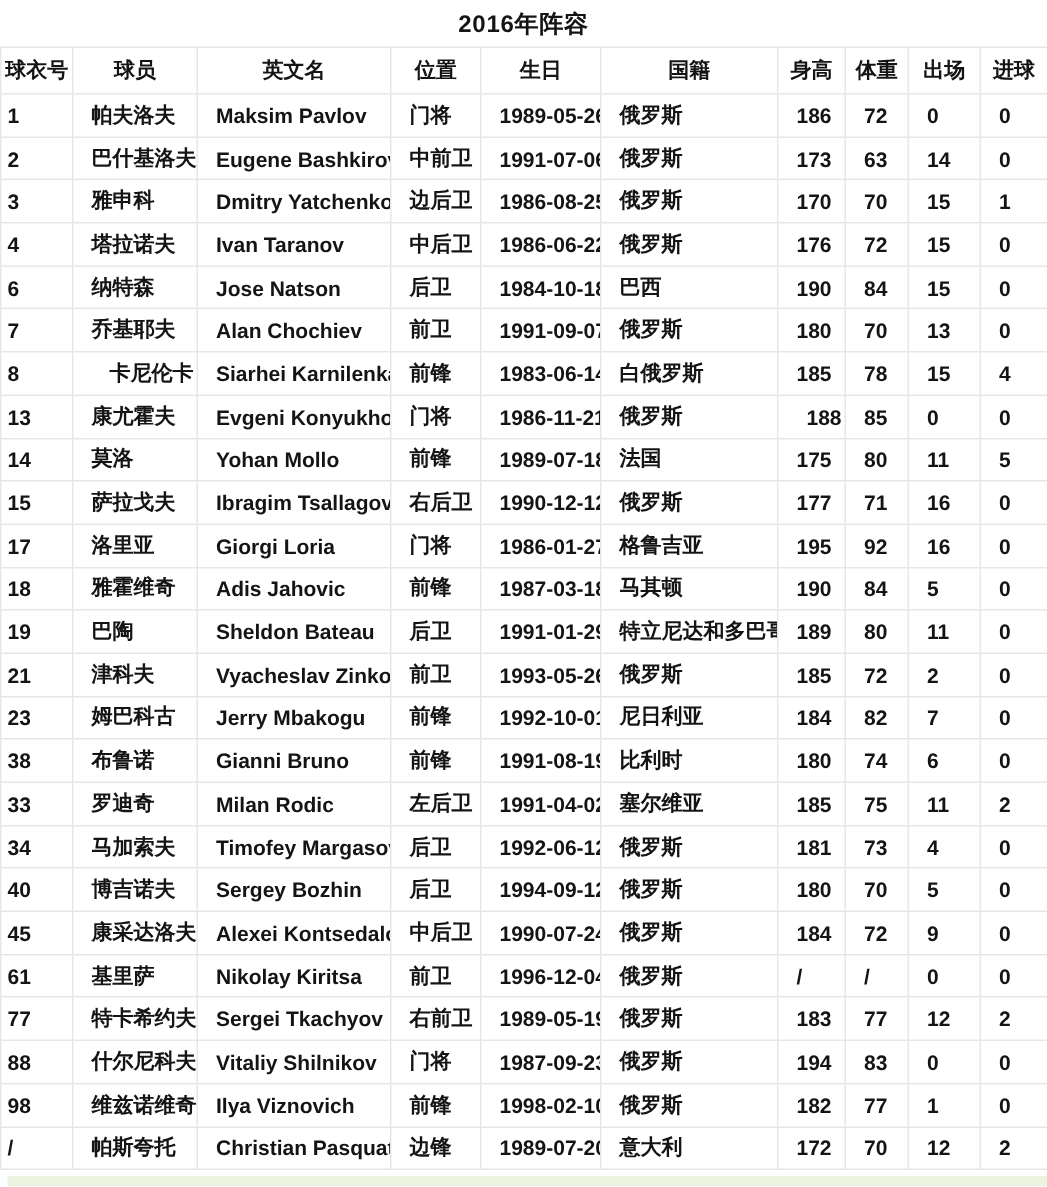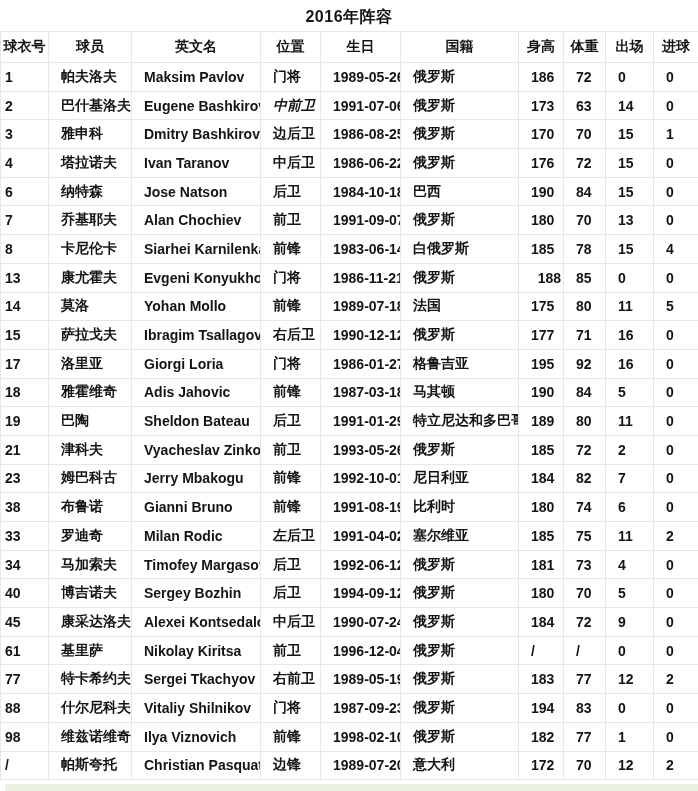--- a/index.html
+++ b/index.html
@@ -81,32 +81,32 @@
           <td style="border-color: rgb(231, 231, 231);">俄罗斯</td>
           <td style="border-color: rgb(231, 231, 231);">186</td>
           <td style="border-color: rgb(231, 231, 231);">72</td>
           <td style="border-color: rgb(231, 231, 231);">0</td>
           <td style="border-color: rgb(231, 231, 231);">0</td>
         </tr>
         <tr>
           <td style="border-color: rgb(231, 231, 231);">2</td>
           <td style="border-color: rgb(231, 231, 231);">巴什基洛夫</td>
           <td style="border-color: rgb(231, 231, 231);">Eugene Bashkirov</td>
-          <td style="border-color: rgb(231, 231, 231); font-style: italic;">中前卫</td>
+          <td style="border-color: rgb(231, 231, 231);">中前卫</td>
           <td style="border-color: rgb(231, 231, 231);">1991-07-06</td>
           <td style="border-color: rgb(231, 231, 231);">俄罗斯</td>
           <td style="border-color: rgb(231, 231, 231);">173</td>
           <td style="border-color: rgb(231, 231, 231);">63</td>
           <td style="border-color: rgb(231, 231, 231);">14</td>
           <td style="border-color: rgb(231, 231, 231);">0</td>
         </tr>
         <tr>
           <td style="border-color: rgb(231, 231, 231);">3</td>
           <td style="border-color: rgb(231, 231, 231);">雅申科</td>
-          <td style="border-color: rgb(231, 231, 231);">Dmitry Bashkirov</td>
+          <td style="border-color: rgb(231, 231, 231);">Dmitry Yatchenko</td>
           <td style="border-color: rgb(231, 231, 231);">边后卫</td>
           <td style="border-color: rgb(231, 231, 231);">1986-08-25</td>
           <td style="border-color: rgb(231, 231, 231);">俄罗斯</td>
           <td style="border-color: rgb(231, 231, 231);">170</td>
           <td style="border-color: rgb(231, 231, 231);">70</td>
           <td style="border-color: rgb(231, 231, 231);">15</td>
           <td style="border-color: rgb(231, 231, 231);">1</td>
         </tr>
         <tr>
           <td style="border-color: rgb(231, 231, 231);">4</td>
@@ -139,21 +139,21 @@
           <td style="border-color: rgb(231, 231, 231);">前卫</td>
           <td style="border-color: rgb(231, 231, 231);">1991-09-07</td>
           <td style="border-color: rgb(231, 231, 231);">俄罗斯</td>
           <td style="border-color: rgb(231, 231, 231);">180</td>
           <td style="border-color: rgb(231, 231, 231);">70</td>
           <td style="border-color: rgb(231, 231, 231);">13</td>
           <td style="border-color: rgb(231, 231, 231);">0</td>
         </tr>
         <tr>
           <td style="border-color: rgb(231, 231, 231);">8</td>
-          <td style="border-color: rgb(231, 231, 231);">卡尼伦卡</td>
+          <td style="border-color: rgb(231, 231, 231); text-align: right;">卡尼伦卡</td>
           <td style="border-color: rgb(231, 231, 231);">Siarhei Karnilenka</td>
           <td style="border-color: rgb(231, 231, 231);">前锋</td>
           <td style="border-color: rgb(231, 231, 231);">1983-06-14</td>
           <td style="border-color: rgb(231, 231, 231);">白俄罗斯</td>
           <td style="border-color: rgb(231, 231, 231);">185</td>
           <td style="border-color: rgb(231, 231, 231);">78</td>
           <td style="border-color: rgb(231, 231, 231);">15</td>
           <td style="border-color: rgb(231, 231, 231);">4</td>
         </tr>
         <tr>

